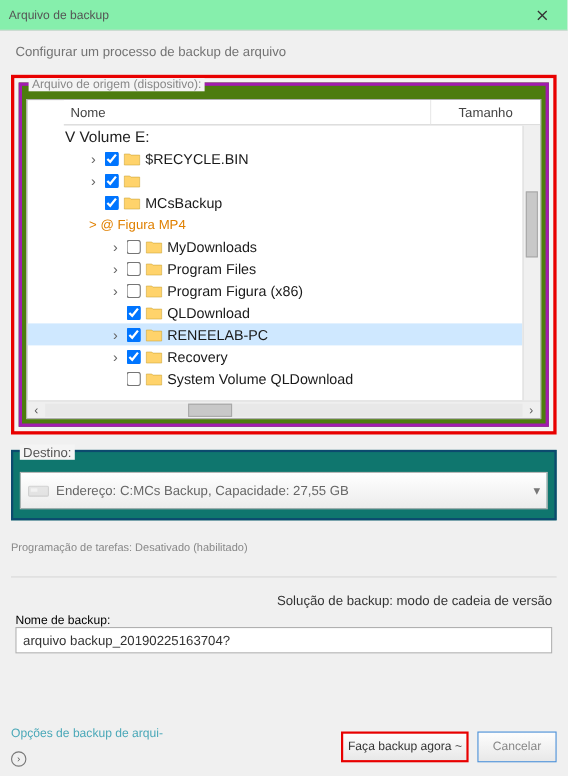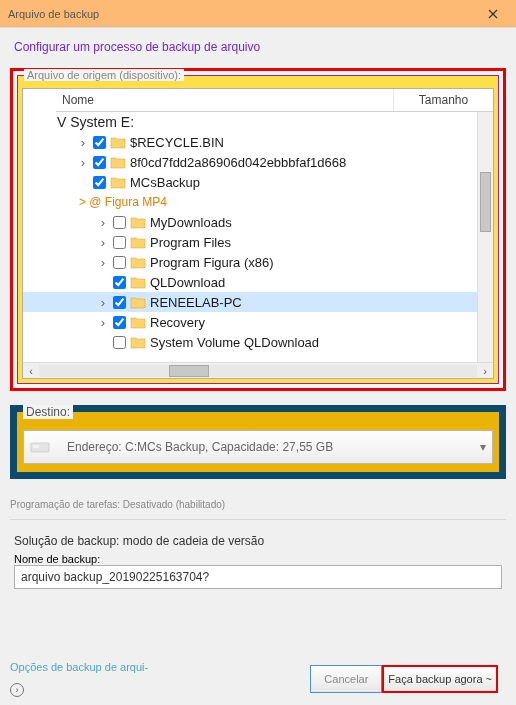--- a/index.html
+++ b/index.html
@@ -11,44 +11,44 @@
     background: #f0f0f0;
     overflow: hidden;
   }
   .titlebar {
     display: flex;
     align-items: center;
     justify-content: space-between;
     height: 28px;
     padding: 0 8px;
     border-bottom: 1px solid #d8d8d8;
-    background: #fdba74;
+    background: #86efac;
   }
   .titlebar .title { color: #555; font-size: 11px; }
   .titlebar .close-btn {
     width: 30px; height: 20px;
     display: flex; align-items: center; justify-content: center;
     cursor: pointer;
   }
   .titlebar .close-btn svg { width: 10px; height: 10px; }
 
-  .subtitle { padding: 12px 14px 8px; color: #6d28d9; font-size: 12px; }
+  .subtitle { padding: 12px 14px 8px; color: #737373; font-size: 12px; }
 
   .source-panel {
     margin: 6px 10px 0;
     border: 3px solid #e80000;
     padding: 2px;
     background: #f4f4f4;
   }
 
   .fieldset {
-    border: 1px solid #a21caf;
+    border: 3px solid #a21caf;
     margin: 2px;
     padding: 4px;
-    background: #fde047;
+    background: #4d7c0f;
     position: relative;
   }
   .fieldset-legend {
     position: absolute;
     top: -7px;
     left: 6px;
     background: #f4f4f4;
     padding: 0 3px;
     font-size: 11px;
     color: #888;
@@ -109,43 +109,42 @@
     background: #efefef;
     border-top: 1px solid #ddd;
     display: flex; align-items: center;
   }
   .hscroll .arrow { width: 16px; height:16px; display:flex; align-items:center; justify-content:center; color:#555; cursor:pointer;}
   .hscroll .track { flex:1; position:relative; height:12px; background:#e8e8e8; }
   .hscroll .thumb { position:absolute; left:130px; top:0; bottom:0; width:40px; background:#c8c8c8; border:1px solid #a8a8a8; }
 
   .dest-panel { margin: 14px 10px 0; }
   .dest-fieldset {
-    border: 7px solid #0c4a6e; padding: 14px 6px 8px;
-    position: relative; background: #eab308;
+    border: 2px solid #0c4a6e; padding: 14px 6px 8px;
+    position: relative; background: #0f766e;
   }
   .dest-legend {
     position:absolute; top:-7px; left:6px; background:#f4f4f4; padding:0 3px;
     font-size: 12px; color:#555;
   }
   .dest-dropdown {
     margin-top: 4px;
     height: 34px;
     border: 1px solid #b8b8b8;
     background: linear-gradient(#fff,#ececec);
     display:flex; align-items:center; padding: 0 6px;
     font-size: 12px; color:#666;
     position:relative;
     cursor:pointer;
-    gap:11px;
   }
   .dest-dropdown .disk-icon { width:20px; height:16px; margin-right:6px; opacity:0.4;}
   .dest-dropdown .dd-arrow { position:absolute; right:6px; color:#777; }
 
-  .schedule-line { margin: 20px 10px 4px; font-size: 10px; color: #888; border-bottom:1px solid #d8d8d8; padding-bottom:9px;}
-  .solution-row { margin: 14px 14px 0; font-size: 12px; color:#333; }
+  .schedule-line { margin: 20px 10px 4px; font-size: 10px; color: #888; border-bottom:1px solid #d8d8d8; padding-bottom:20px;}
+  .solution-row { margin: 14px 14px 0; font-size: 12px; color:#333;text-align:right; }
   .name-row { margin: 5px 14px 0; }
   .name-input {
     width: 100%; height: 24px; border:1px solid #b0b0b0;
     background:#fff; padding: 0 6px; font-size:12px; color:#333;
   }
 
   .footer {
     position: absolute; bottom: 8px; left: 0; right: 0;
     display:flex; align-items:center; padding: 0 10px;
   }
@@ -188,21 +187,21 @@
     <span class="fieldset-legend">Arquivo de origem (dispositivo):</span>
     <div class="tree-wrap">
       <div class="tree-header">
         <div class="col-name">Nome</div>
         <div class="col-size">Tamanho</div>
       </div>
       <div class="tree-body">
         <div class="tree-inner">
 
           <div class="tree-row drive">
-            <span>V System E:</span>
+            <span>V Volume E:</span>
           </div>
 
           <div class="tree-row">
             <span class="ind ind-1"></span>
             <span class="exp">›</span>
             <input type="checkbox" class="chk" checked="" style="">
             <span class="folder-icon">
                 <svg viewBox="0 0 16 14">
                   <path d="M1 3 h5 l1 1 h8 v9 h-14 z" fill="#ffd36b" stroke="#caa133" stroke-width="0.5"></path>
                 </svg>
@@ -211,21 +210,20 @@
           </div>
           <div class="tree-row">
             <span class="ind ind-1"></span>
             <span class="exp">›</span>
             <input type="checkbox" class="chk" checked="" style="">
             <span class="folder-icon">
                 <svg viewBox="0 0 16 14">
                   <path d="M1 3 h5 l1 1 h8 v9 h-14 z" fill="#ffd36b" stroke="#caa133" stroke-width="0.5"></path>
                 </svg>
               </span>
-            <span class="row-label">8f0cd7fdd2a86906d042ebbbfaf1d668</span>
           </div>
           <div class="tree-row">
             <span class="ind ind-1"></span>
             <span class="exp"></span>
             <input type="checkbox" class="chk" checked="" style="">
             <span class="folder-icon">
                 <svg viewBox="0 0 16 14">
                   <path d="M1 3 h5 l1 1 h8 v9 h-14 z" fill="#ffd36b" stroke="#caa133" stroke-width="0.5"></path>
                 </svg>
               </span>
@@ -359,19 +357,19 @@
   <input class="name-input" type="text" value="arquivo backup_20190225163704?" style="">
 </div>
 
 <div class="footer">
   <div class="left-link">
     <div>
       <span>Opções de backup de arqui-</span><br>
       <span class="arrow-circle">›</span>
     </div>
   </div>
+  <button class="btn btn-backup">
+    <span>Faça backup agora ~</span>
+  </button>
   <button class="btn btn-cancel">
     <span>Cancelar</span>
   </button>
-  <button class="btn btn-backup">
-    <span>Faça backup agora ~</span>
-  </button>
 </div>
 
 </body></html>

